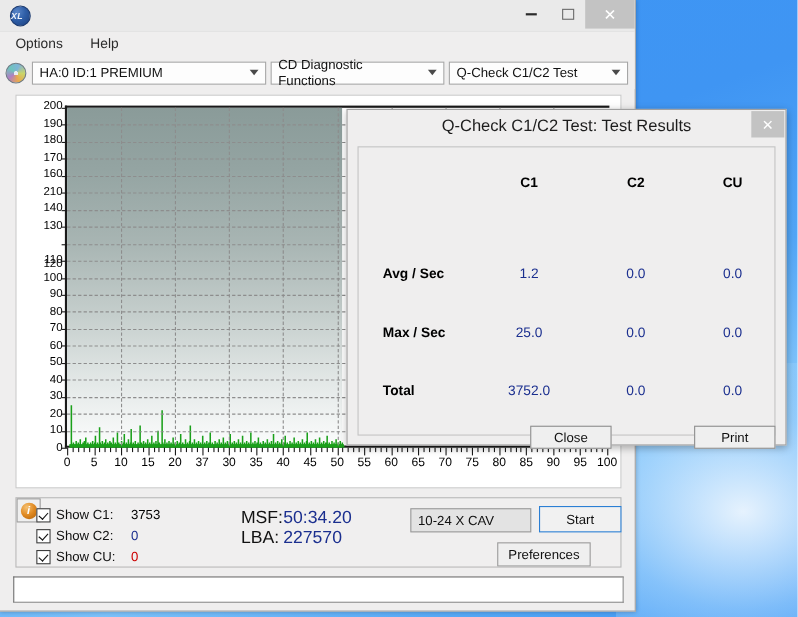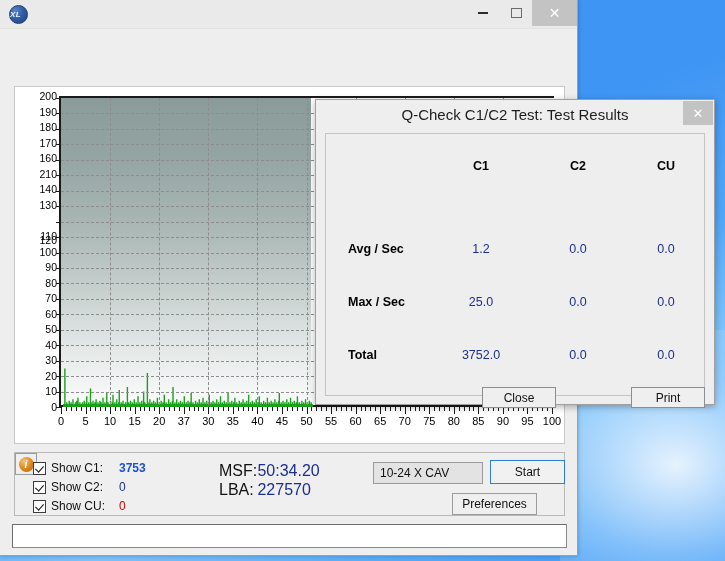--- a/index.html
+++ b/index.html
@@ -221,21 +221,40 @@
     <div id="win-logo">XL</div>
     <div class="win-btn" id="btn-min">
       <span class="glyph-min"></span>
     </div>
     <div class="win-btn" id="btn-max">
       <span class="glyph-max"></span>
     </div>
     <div class="win-btn" id="btn-close">✕</div>
   </div>
 
-
+  <div id="menubar">
+    <div class="menu-item">Options</div>
+    <div class="menu-item">Help</div>
+  </div>
+
+  <div id="toolbar">
+    <div class="disc-icon"></div>
+    <div class="combo" id="combo-drive">
+      <span>HA:0 ID:1  PREMIUM</span>
+      <span class="caret"></span>
+    </div>
+    <div class="combo" id="combo-func">
+      <span>CD Diagnostic Functions</span>
+      <span class="caret"></span>
+    </div>
+    <div class="combo" id="combo-test">
+      <span>Q-Check C1/C2 Test</span>
+      <span class="caret"></span>
+    </div>
+  </div>
 
   <div id="chart-panel">
     <div id="chart-inner">
       <div id="y-axis-col">
           <div class="ytick-label" style="top: 320px;">0</div>
           <div class="ytick-label" style="top: 304.45px;">10</div>
           <div class="ytick-label" style="top: 288.9px;">20</div>
           <div class="ytick-label" style="top: 273.35px;">30</div>
           <div class="ytick-label" style="top: 257.8px;">40</div>
           <div class="ytick-label" style="top: 242.25px;">50</div>
@@ -437,21 +456,21 @@
           <div class="xlabel" style="left: 468.45px;">95</div>
           <div class="xlabel" style="left: 493px;">100</div>
         </div>
     </div>
   </div>
 
   <div id="controls">
     <div class="chk-row" style="top:8px">
       <span class="chkbox"></span>
       <span class="chk-label">Show C1:</span>
-      <span class="chk-val" id="val-c1" style="color: #1d4ed8; font-weight: bold;">3753</span>
+      <span class="chk-val" id="val-c1" style="color: #000000;">3753</span>
     </div>
     <div class="chk-row" style="top:27px">
       <span class="chkbox"></span>
       <span class="chk-label">Show C2:</span>
       <span class="chk-val" id="val-c2" style="color: rgb(27, 47, 143);">0</span>
     </div>
     <div class="chk-row" style="top:46px">
       <span class="chkbox"></span>
       <span class="chk-label">Show CU:</span>
       <span class="chk-val" id="val-cu" style="color: rgb(204, 0, 0);">0</span>

